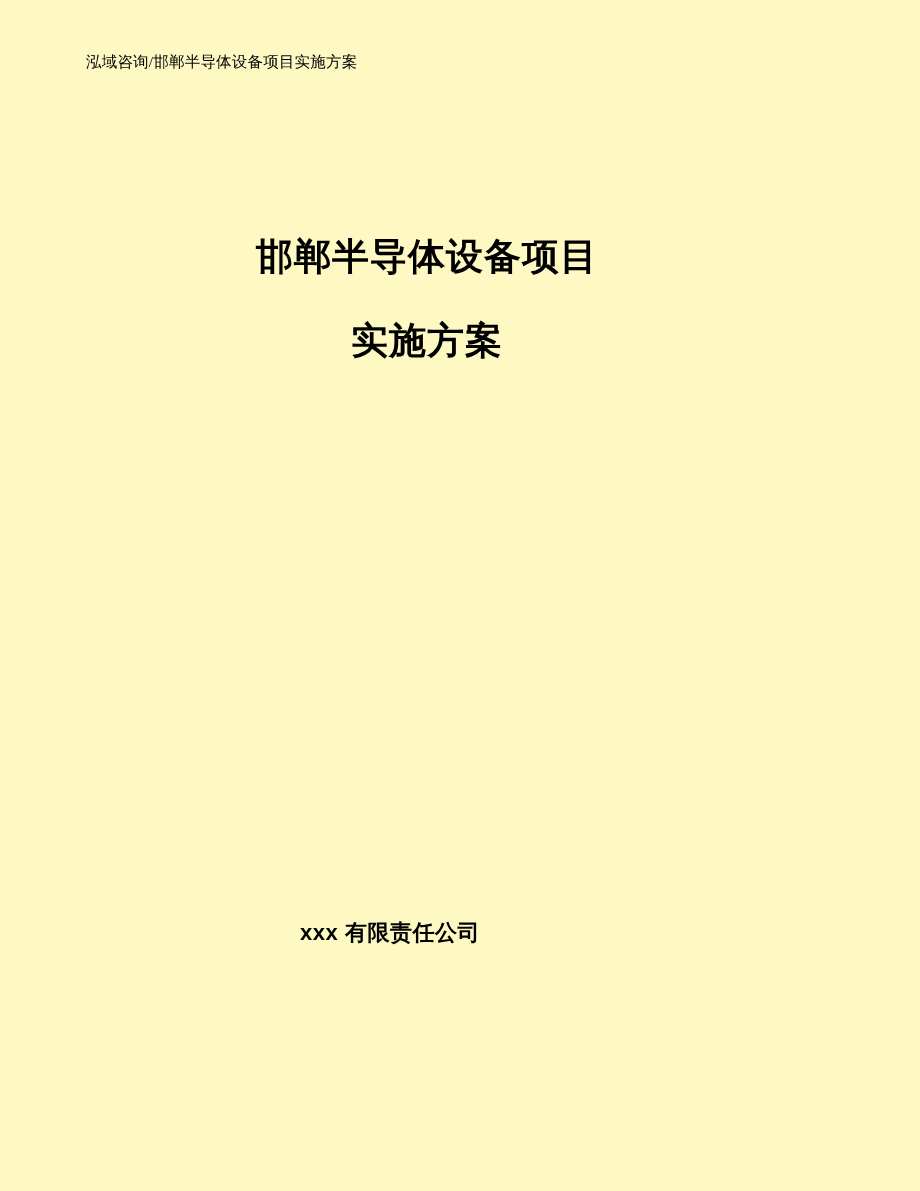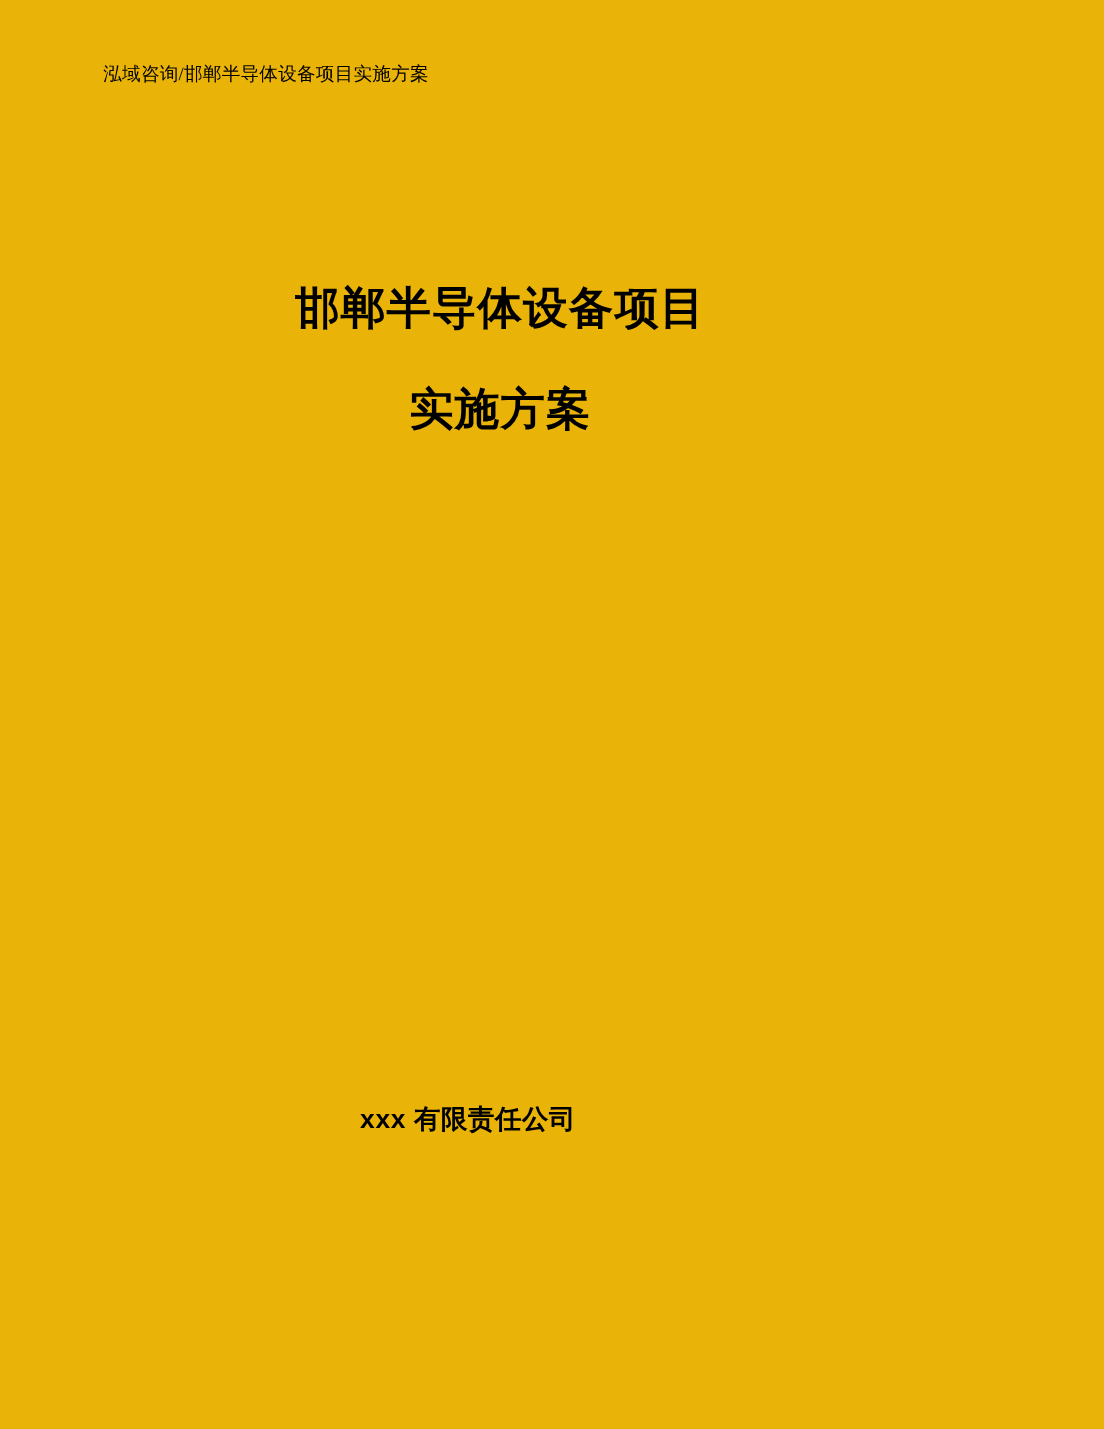--- a/index.html
+++ b/index.html
@@ -7,38 +7,38 @@
     padding: 0;
     background: #ffffff;
   }
   body {
     font-family: "Liberation Sans", sans-serif;
   }
   .page {
     position: relative;
     width: 920px;
     height: 1191px;
-    background: #eab308;
+    background: #fef9c3;
     overflow: hidden;
     box-sizing: border-box;
   }
   .header {
     position: absolute;
     top: 52px;
     left: 86px;
     font-family: "Liberation Serif", serif;
     font-size: 15.5px;
     color: #000000;
     letter-spacing: 0.2px;
     white-space: nowrap;
   }
   .title-block {
     position: absolute;
     top: 215px;
-    left: 6px;
+    left: 16px;
     width: 828px;
     text-align: center;
   }
   .title-line {
     font-family: "Liberation Sans", sans-serif;
     font-weight: bold;
     font-size: 37px;
     line-height: 84px;
     color: #000000;
     letter-spacing: 1px;

